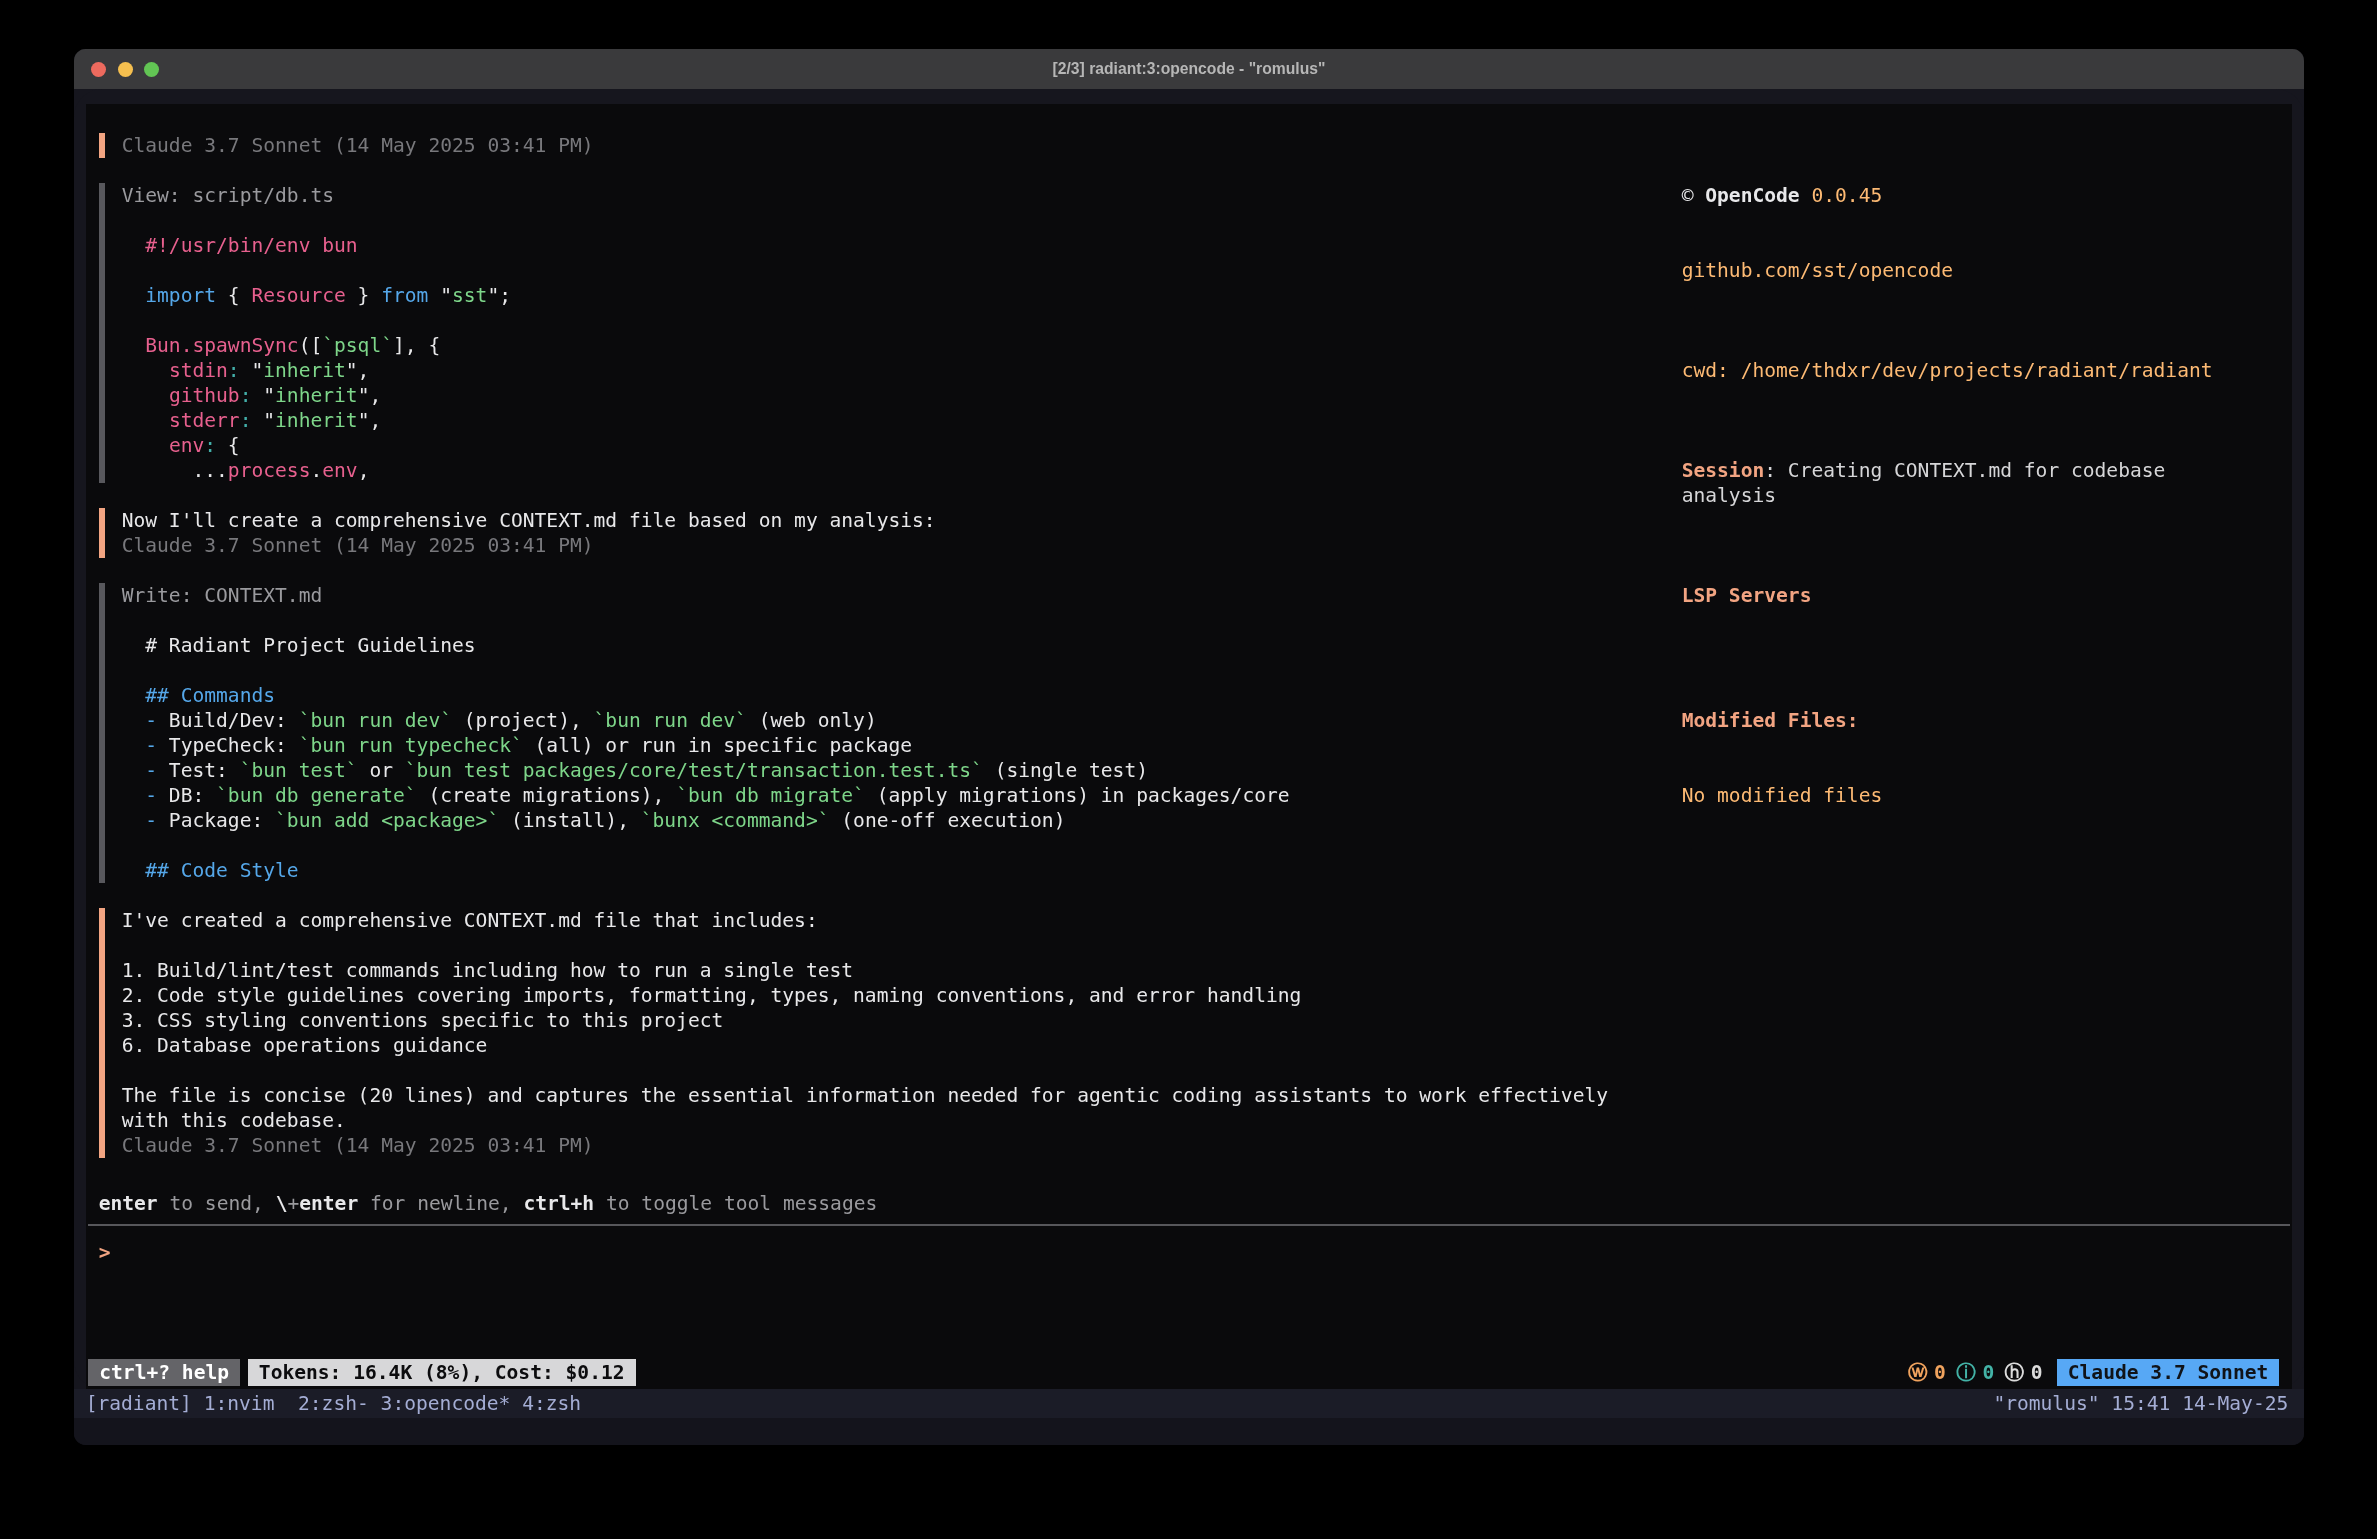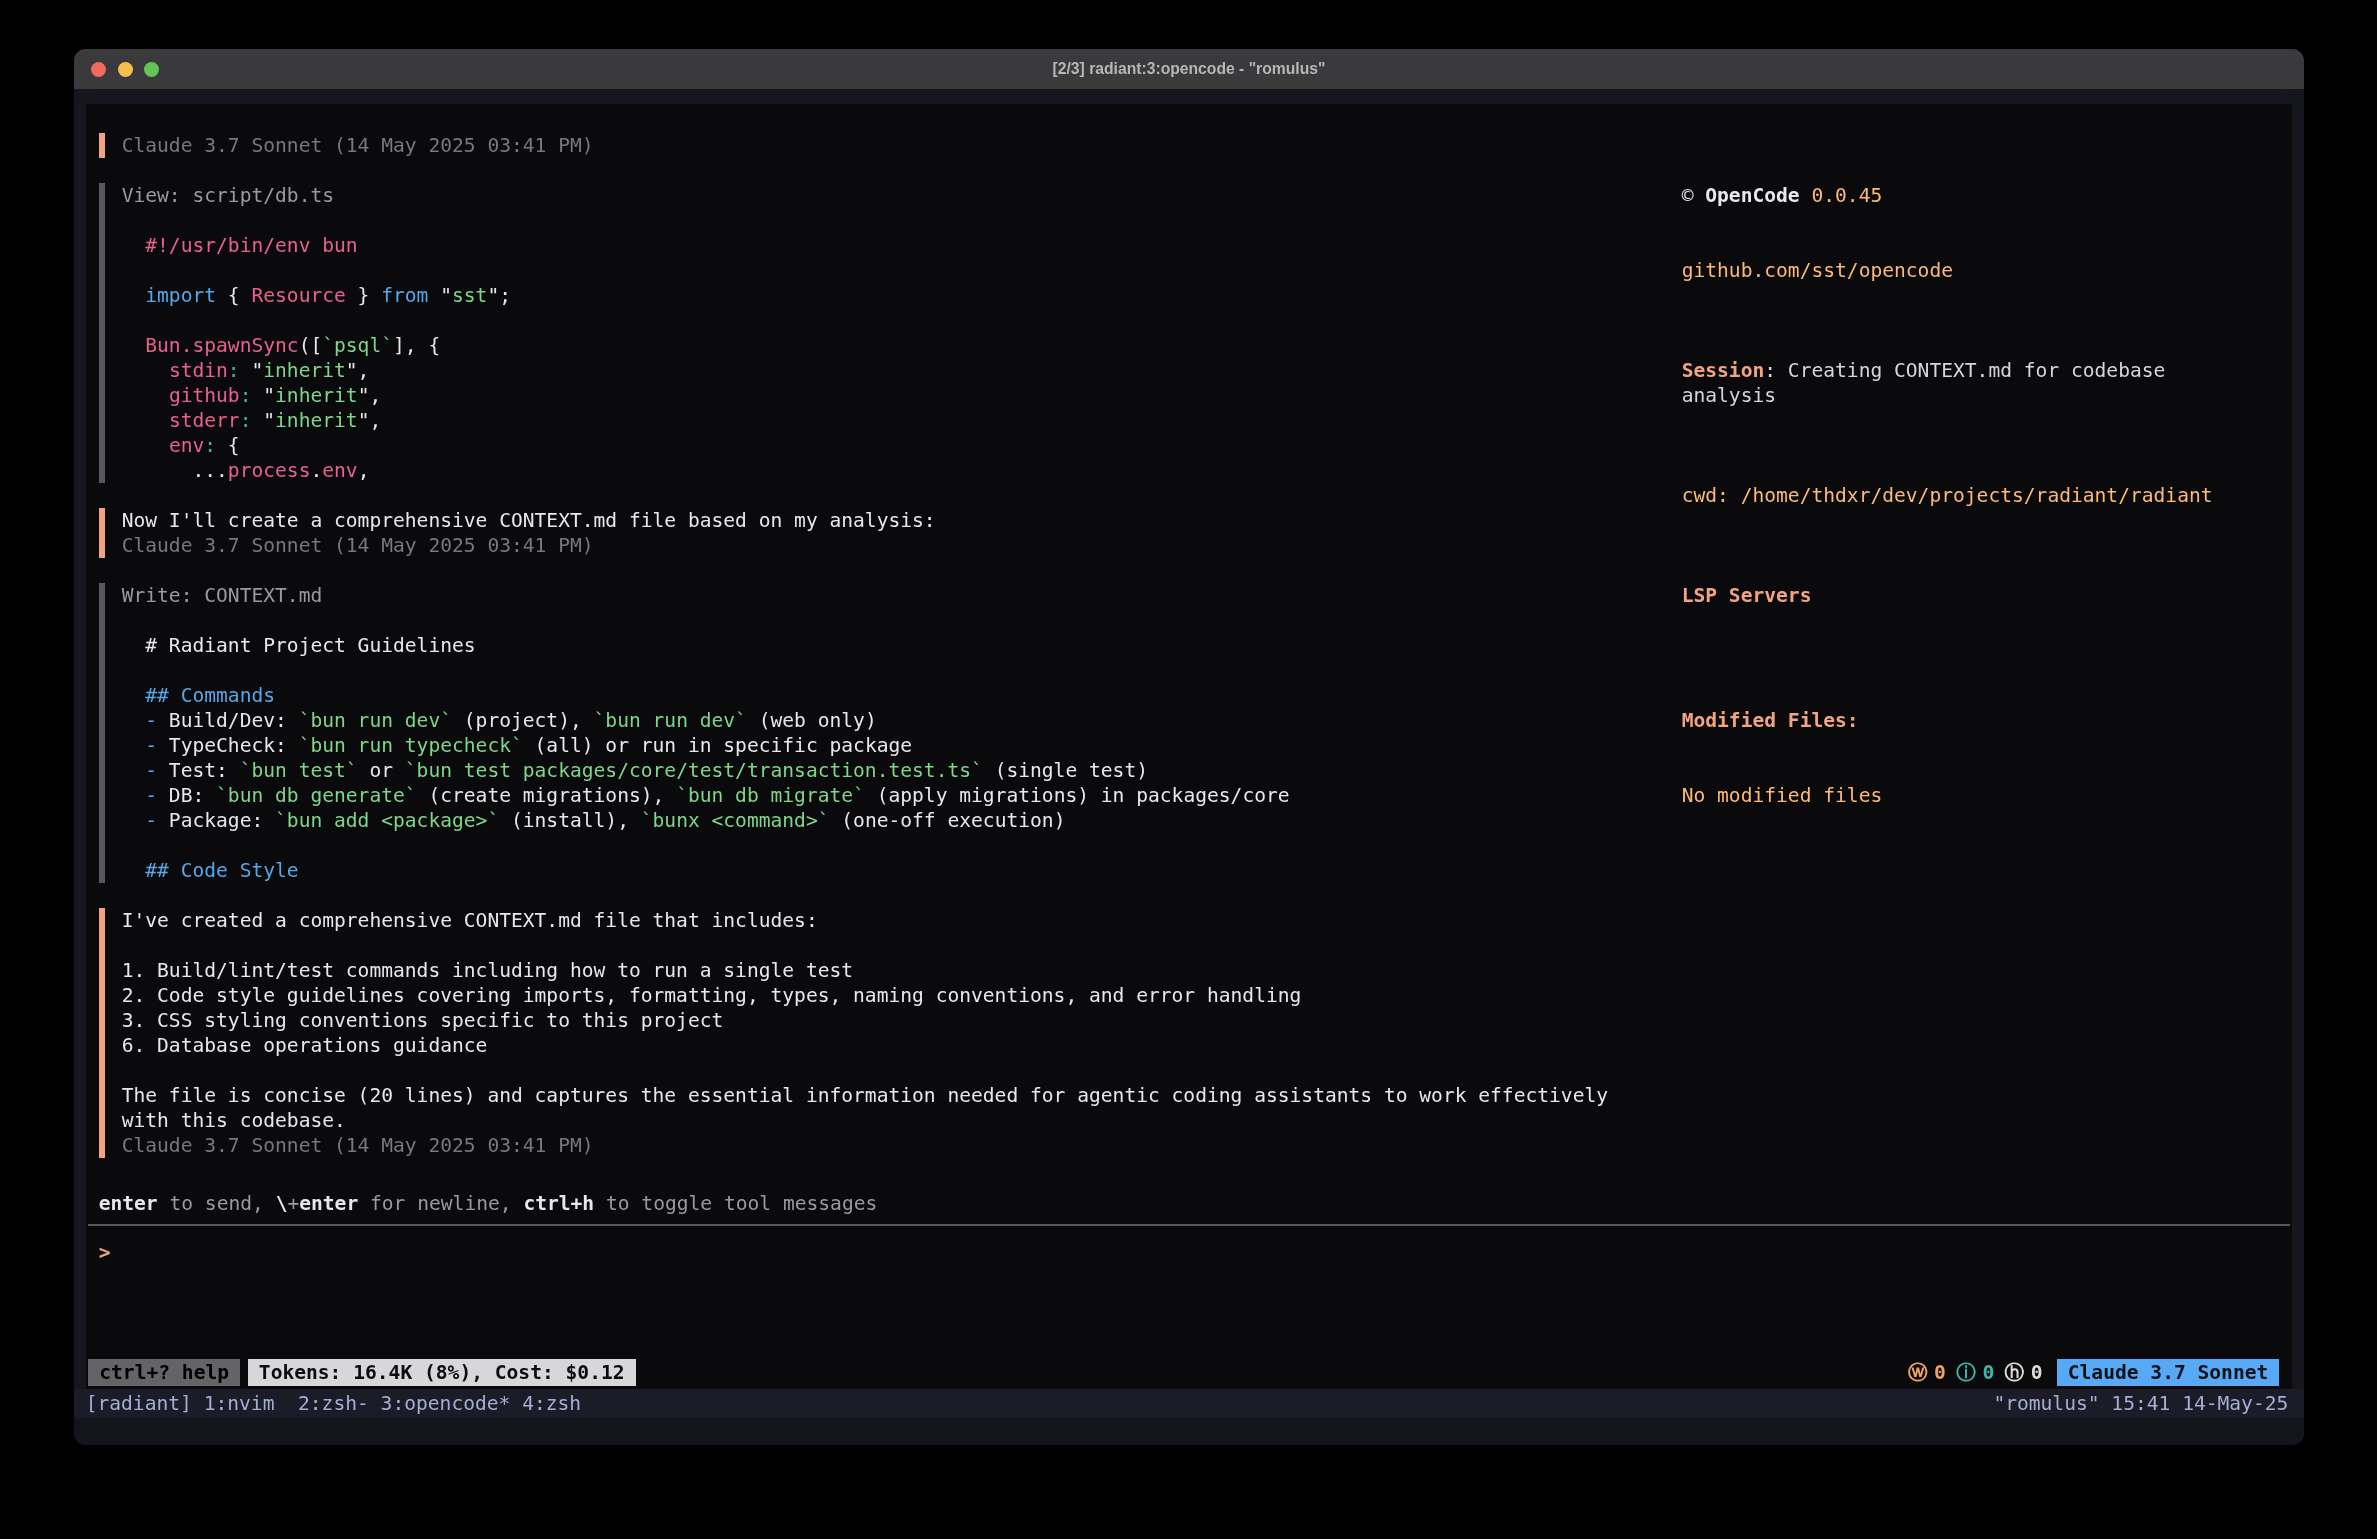--- a/index.html
+++ b/index.html
@@ -33,21 +33,21 @@
   .session-text{color:#d6d6d8}
   .mt1{margin-top:25px}.mt2{margin-top:50px}
   
   .help{flex:none;height:25px;margin-left:13px;white-space:pre;}
   .sep{flex:none;height:2px;background:#57575b;margin:8.5px 2.6px 0 2.6px;}
   .promptrow{flex:none;height:25px;margin:13.7px 0 0 13px;}
   .prompt{color:#f2a482;font-weight:bold;}
   .filler{flex:none;height:94px;}
   .statusbar{flex:none;display:flex;align-items:center;height:27px;margin:0 13px 3.3px 2.6px;gap:7.8px;}
   .chip{height:27px;display:inline-flex;align-items:center;padding:0 11px;font-weight:bold;font-size:19.6px;white-space:pre;}
-  .help-chip{background:#646468;color:#000000;text-align:right;}
+  .help-chip{background:#646468;color:#ffffff;text-align:right;}
   .tokens-chip{background:#d7d7d9;color:#0c0c0e;}
   .sb-spacer{flex:1;}
   .diags{display:flex;align-items:center;gap:10.4px;font-weight:bold;margin-right:6.5px;}
   .diag{display:inline-flex;align-items:center;gap:6.5px;}
   .model-chip{background:#57a8f5;color:#101318;}
   
   .tmuxbar{flex:none;height:29px;background:#1b1c27;display:flex;align-items:center;
            padding:0 15.7px 0 11.7px;font:19.6px/29px "DejaVu Sans Mono",monospace;color:#a4add4;white-space:pre;}
   .bottom-pad{flex:1;background:#14141c;}
 </style>
@@ -121,22 +121,22 @@
                 <div class="line"> </div>
                 <div class="line"><span style="color: rgb(232, 232, 234);">The file is concise (20 lines) and captures the essential information needed for agentic coding assistants to work effectively</span></div>
                 <div class="line"><span style="color: rgb(232, 232, 234);">with this codebase.</span></div>
                 <div class="line"><span style="color: rgb(120, 120, 124);">Claude 3.7 Sonnet (14 May 2025 03:41 PM)</span></div>
               </div>
             </div>
 
           <div class="sidebar">
             <div class="sb-line"><span class="fg">©</span><span class="fg b"> OpenCode</span><span class="muted"> 0.0.45</span></div>
             <div class="sb-line muted">github.com/sst/opencode</div>
+            <div class="sb-line muted mt1">cwd: /home/thdxr/dev/projects/radiant/radiant</div>
             <div class="sb-line mt1"><span class="peach b">Session</span><span class="session-text">: Creating CONTEXT.md for codebase analysis</span></div>
-            <div class="sb-line muted mt1">cwd: /home/thdxr/dev/projects/radiant/radiant</div>
             <div class="sb-line peach b mt1">LSP Servers</div>
             <div class="sb-line peach b mt2">Modified Files:</div>
             <div class="sb-line muted">No modified files</div>
           </div>
         </div>
 
         <div class="help"><span style="color: rgb(232, 232, 234); font-weight: bold;">enter</span><span style="color: rgb(154, 154, 158);"> to send, </span><span style="color: rgb(232, 232, 234); font-weight: bold;">\</span><span style="color: rgb(154, 154, 158);">+</span><span style="color: rgb(232, 232, 234); font-weight: bold;">enter</span><span style="color: rgb(154, 154, 158);"> for newline, </span><span style="color: rgb(232, 232, 234); font-weight: bold;">ctrl+h</span><span style="color: rgb(154, 154, 158);"> to toggle tool messages</span></div>
         <div class="sep"></div>
         <div class="promptrow"><span class="prompt">&gt;</span></div>
         <div class="filler"></div>

